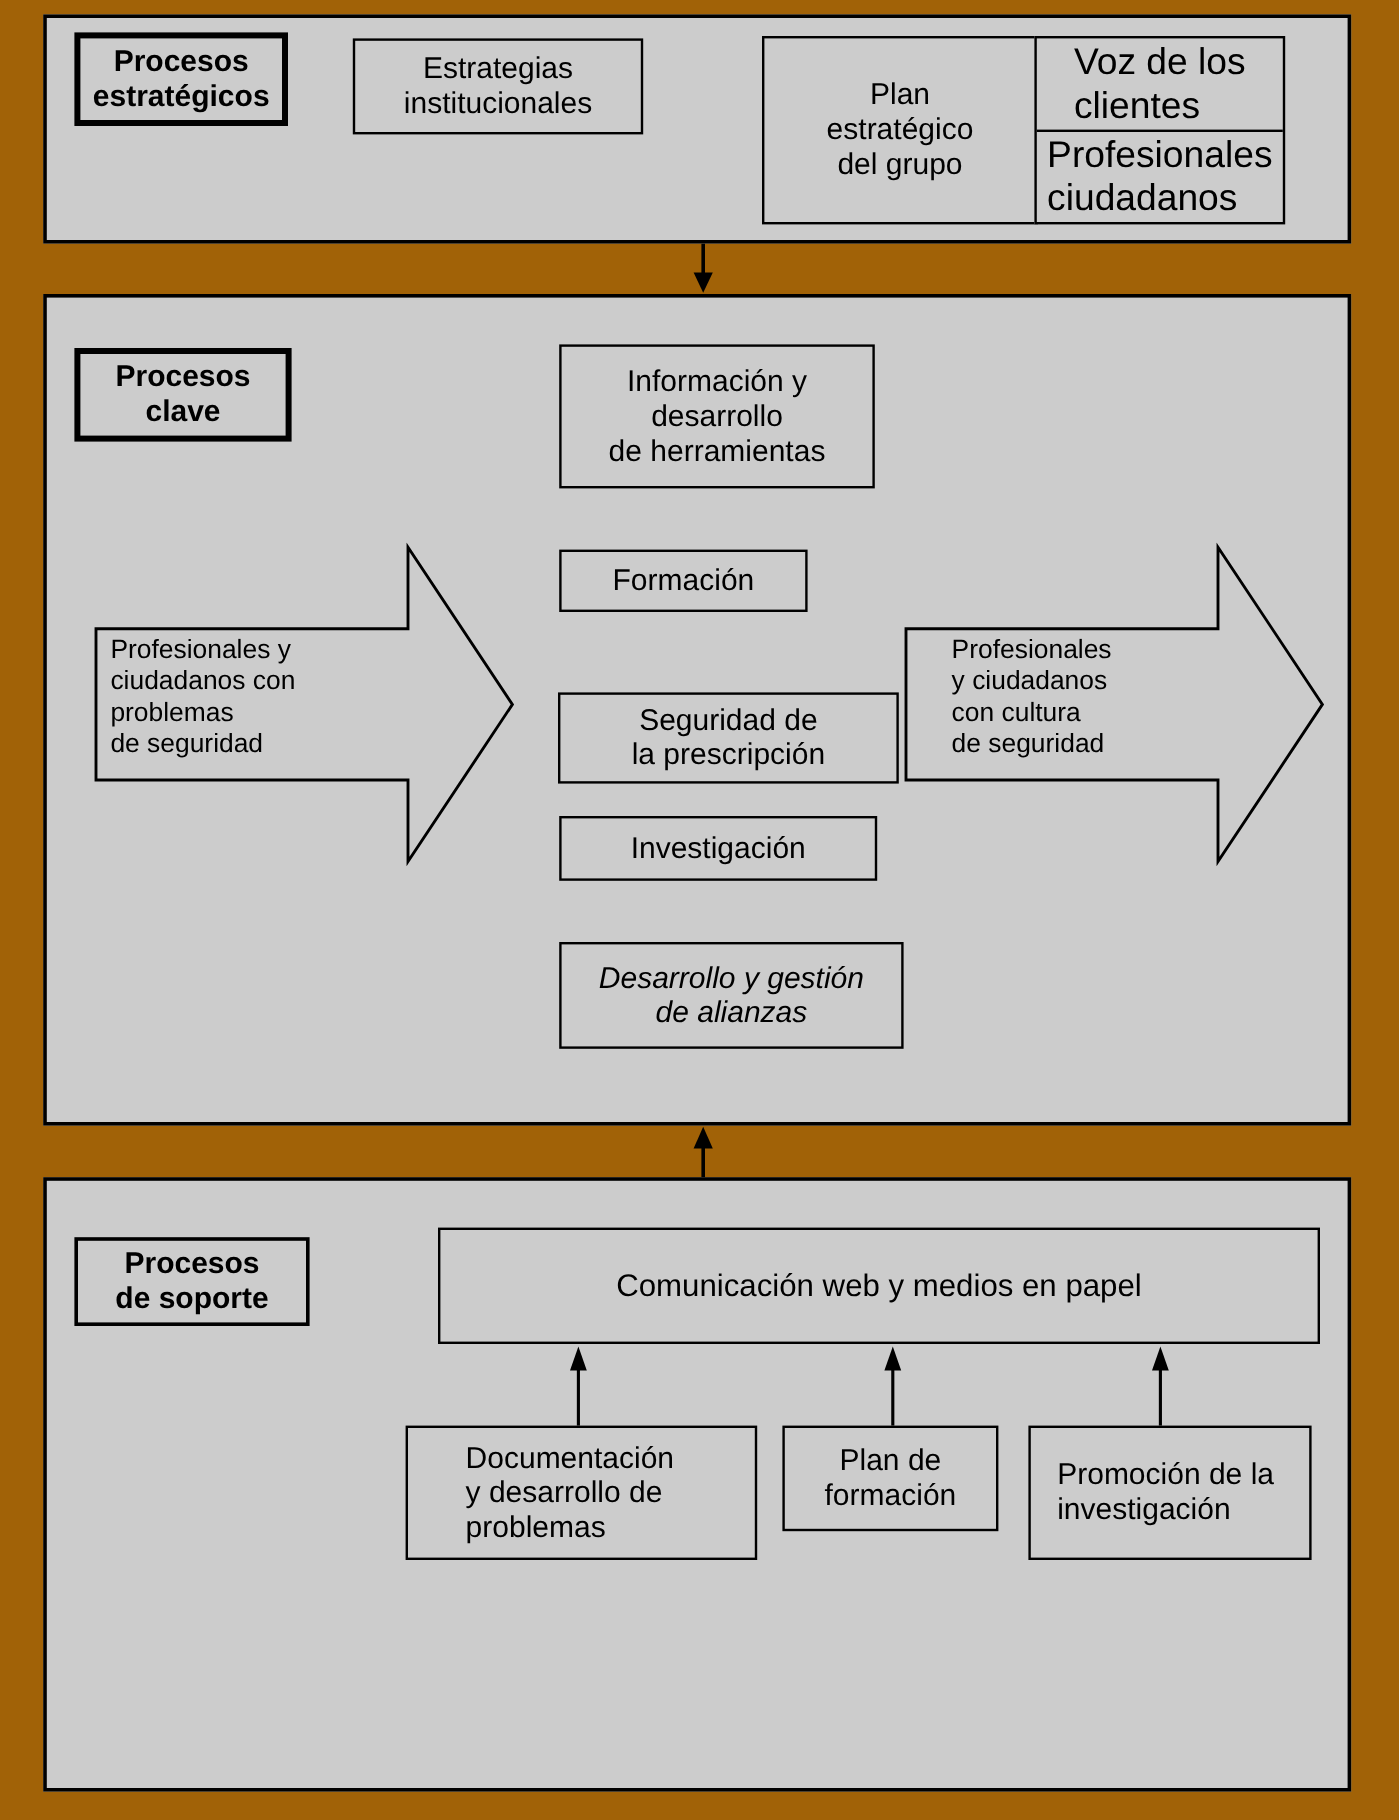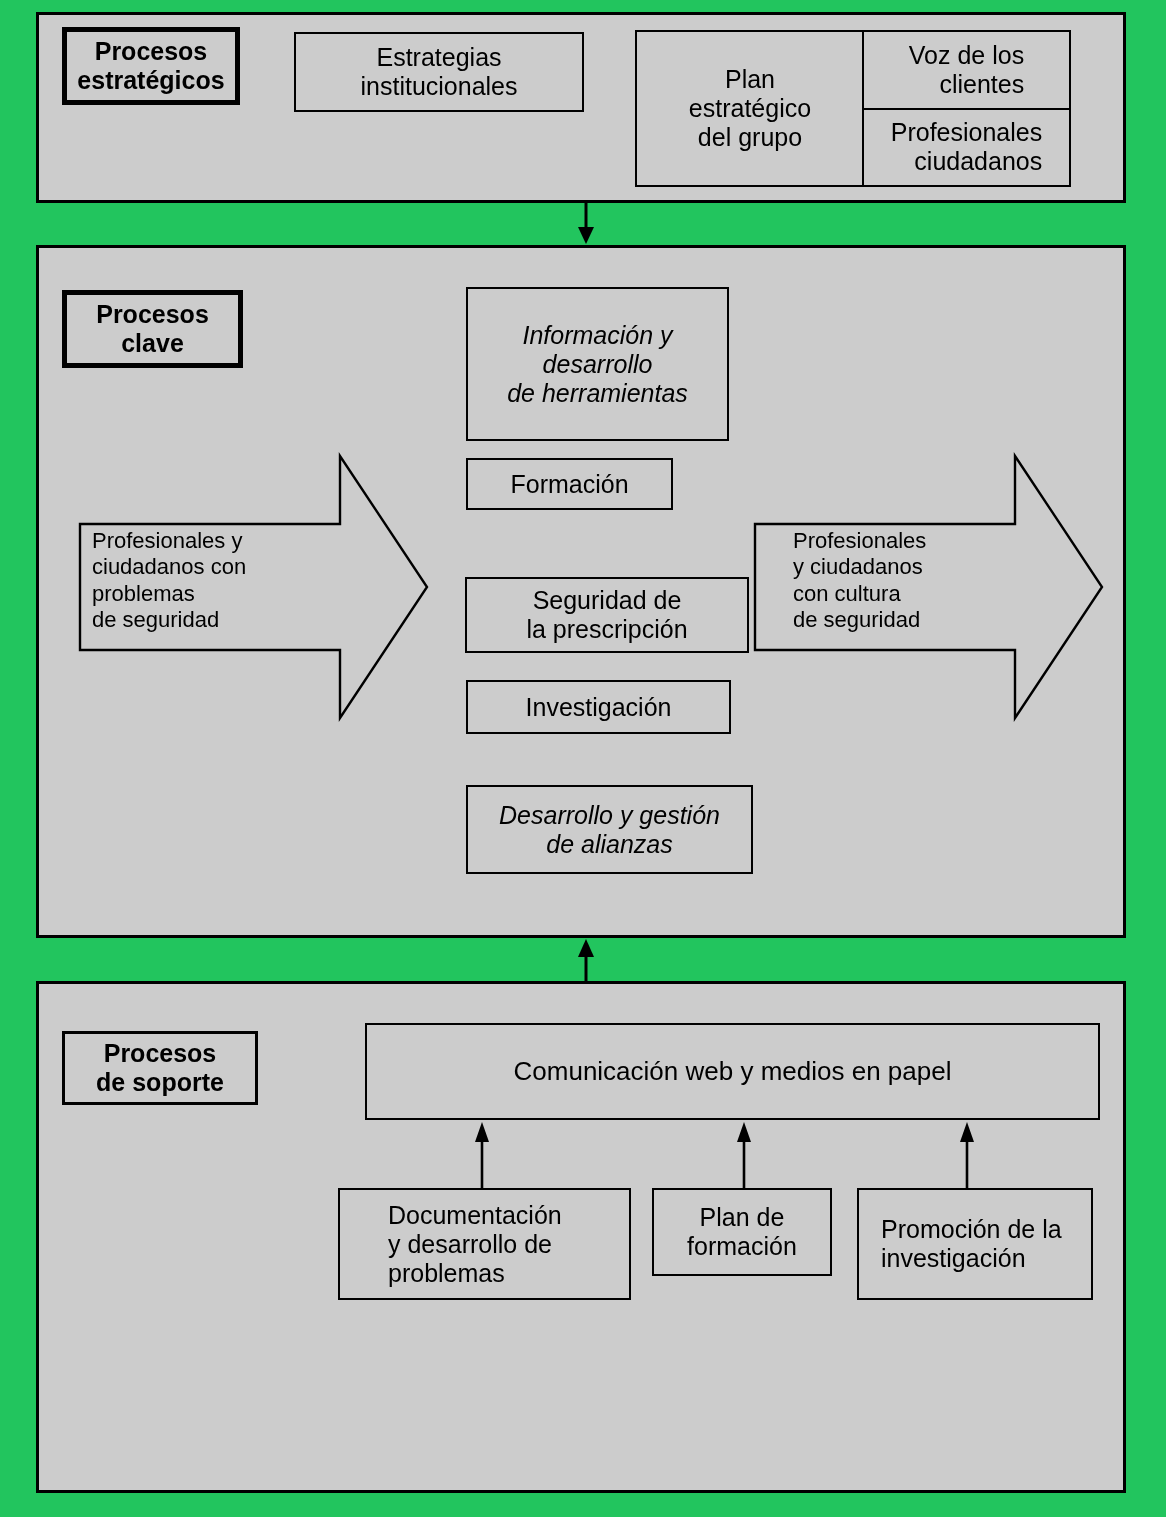--- a/index.html
+++ b/index.html
@@ -4,21 +4,21 @@
 <style>
   html,body{margin:0;padding:0;background:#fff;}
   body{
     font-family:"Liberation Sans","DejaVu Sans",sans-serif;
     -webkit-font-smoothing:antialiased;
   }
   #stage{
     position:relative;
     width:1166px;
     height:1517px;
-    background:#22c55e;
+    background:#a16207;
     overflow:hidden;
   }
   .panel{
     position:absolute;
     background:#cccccc;
     border:3px solid #000000;
     box-sizing:border-box;
   }
   .box{
     position:absolute;
@@ -53,22 +53,22 @@
     border:2px solid #000000;
     box-sizing:border-box;
     display:flex;
     flex-direction:column;
   }
   .vsplit .cell{
     flex:1;
     display:flex;
     align-items:center;
     justify-content:center;
-    text-align:right;
-    font-size:25px;
+    text-align:left;
+    font-size:31px;
     line-height:1.16;
     white-space:pre-line;
     color:#000;
   }
   .vsplit .cell + .cell{
     border-top:2px solid #000000;
   }
   .arrowshape{
     position:absolute;
   }
@@ -89,21 +89,21 @@
 </head>
 <body>
 
 <div id="stage">
 
   <div class="panel" style="left:36px;top:12px;width:1090px;height:191px;"></div>
 
   <div class="box thick" style="left:62px;top:27px;width:178px;height:78px;font-size:25px;">Procesos
 estratégicos</div>
 
-  <div class="box" style="left:294px;top:32px;width:290px;height:80px;">Estrategias
+  <div class="box" style="left:294px;top:32px;width:242px;height:80px;">Estrategias
 institucionales</div>
 
   <div class="box" style="left:635px;top:30px;width:230px;height:157px;">Plan
 estratégico
 del grupo</div>
 
   <div class="vsplit" style="left:862px;top:30px;width:209px;height:157px;">
     <div class="cell">Voz de los
 clientes</div>
     <div class="cell">Profesionales
@@ -125,21 +125,21 @@
   <div class="arrowshape" style="left:78px;top:452px;">
     <svg width="352" height="270" viewBox="0 0 352 270">
       <polygon points="2,72 262,72 262,4 349,135 262,266 262,198 2,198" fill="#cccccc" stroke="#000000" stroke-width="2.4" stroke-linejoin="miter"></polygon>
     </svg>
   </div>
   <div class="arrowlabel" style="left:92px;top:528px;width:250px;">Profesionales y
 ciudadanos con
 problemas
 de seguridad</div>
 
-  <div class="box" style="left:466px;top:287px;width:263px;height:154px;font-style:italic;">Información y
+  <div class="box" style="left:466px;top:287px;width:263px;height:120px;">Información y
 desarrollo
 de herramientas</div>
 
   <div class="box" style="left:466px;top:458px;width:207px;height:52px;">Formación</div>
 
   <div class="box" style="left:465px;top:555px;width:284px;height:76px;margin-top:22px;">Seguridad de
 la prescripción</div>
 
   <div class="box" style="left:466px;top:680px;width:265px;height:54px;">Investigación</div>
 

